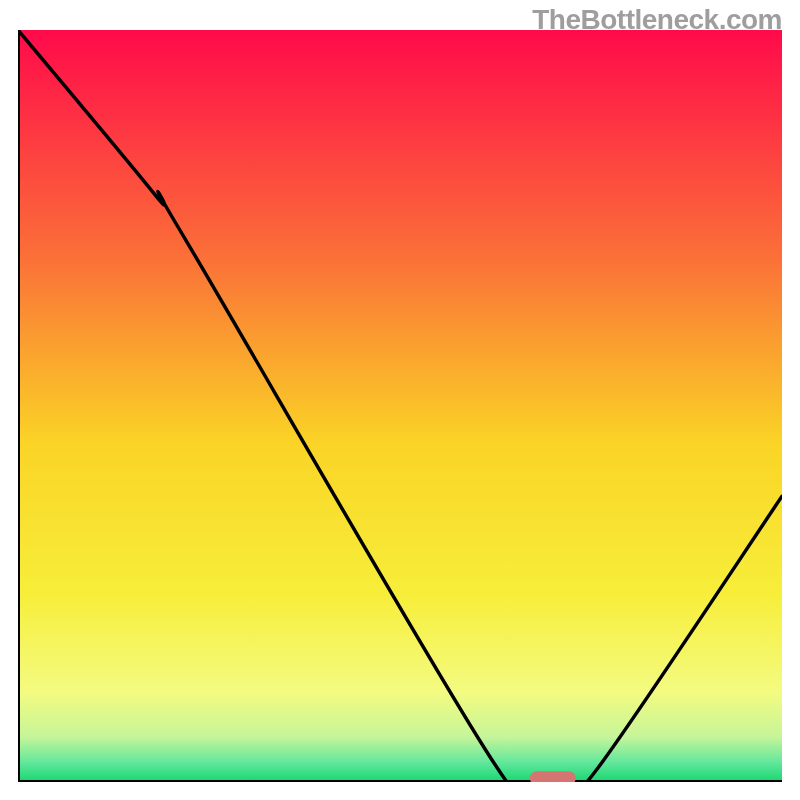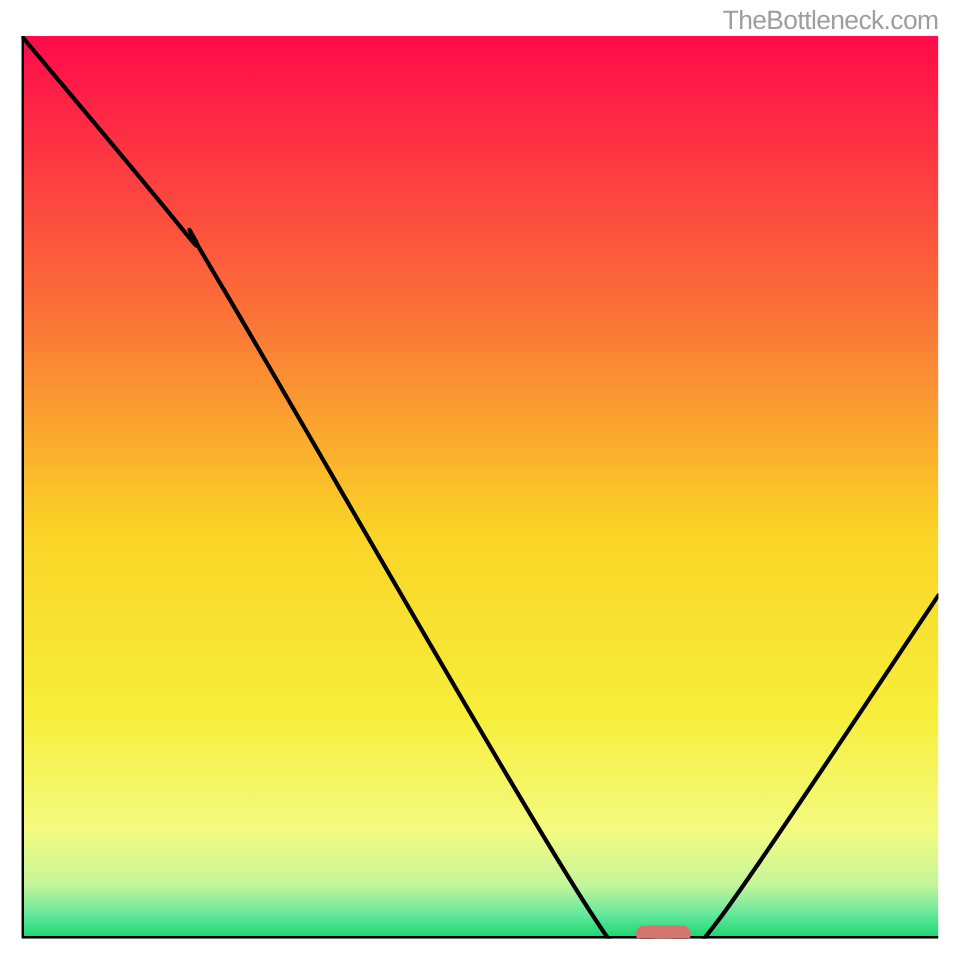--- a/index.html
+++ b/index.html
@@ -8,22 +8,22 @@
     width: 800px;
     height: 800px;
     background: #ffffff;
     font-family: Arial, Helvetica, sans-serif;
     position: relative;
   }
   .watermark {
     position: absolute;
     top: 4px;
     right: 18px;
-    font-size: 22px;
-    font-weight: normal;
+    font-size: 28px;
+    font-weight: bold;
     color: #9e9e9e;
     letter-spacing: -0.5px;
   }
   .plot-area {
     position: absolute;
     left: 18px;
     top: 30px;
     width: 764px;
     height: 752px;
   }

